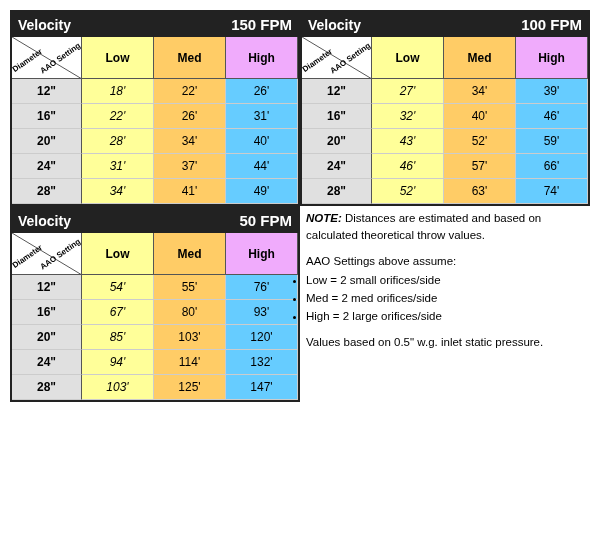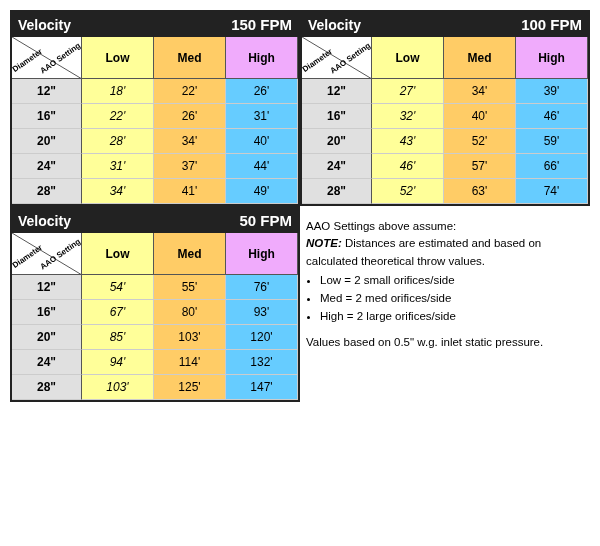--- a/index.html
+++ b/index.html
@@ -110,21 +110,20 @@
     .notes-block {
       padding: 4px 6px;
       font-size: 11.5px;
       line-height: 1.5;
     }
     .notes-block .note-title {
       font-weight: bold;
       font-style: italic;
     }
     .notes-block ul {
-      margin-left: 14px;
       margin-top: 2px;
     }
     .notes-block ul li {
       margin-bottom: 1px;
     }
   </style>
 </head>
 <body>
 
 <div class="outer-grid">
@@ -242,24 +241,24 @@
       <div class="data-cell med">114'</div>
       <div class="data-cell high">132'</div>
       <div class="data-cell diam">28"</div>
       <div class="data-cell low">103'</div>
       <div class="data-cell med">125'</div>
       <div class="data-cell high">147'</div>
     </div>
   </div>
 
   <div class="notes-block">
-    <p style="margin-top:8px;">AAO Settings above assume:</p>
     <p>
       <span class="note-title">NOTE:</span><span> Distances are estimated and based on calculated theoretical throw values.</span>
     </p>
+    <p style="margin-top:8px;">AAO Settings above assume:</p>
     <ul>
       <li>Low = 2 small orifices/side</li>
       <li>Med = 2 med orifices/side</li>
       <li>High = 2 large orifices/side</li>
     </ul>
     <p style="margin-top:8px;">Values based on 0.5" w.g. inlet static pressure.</p>
   </div>
 </div>
 
 </body></html>

